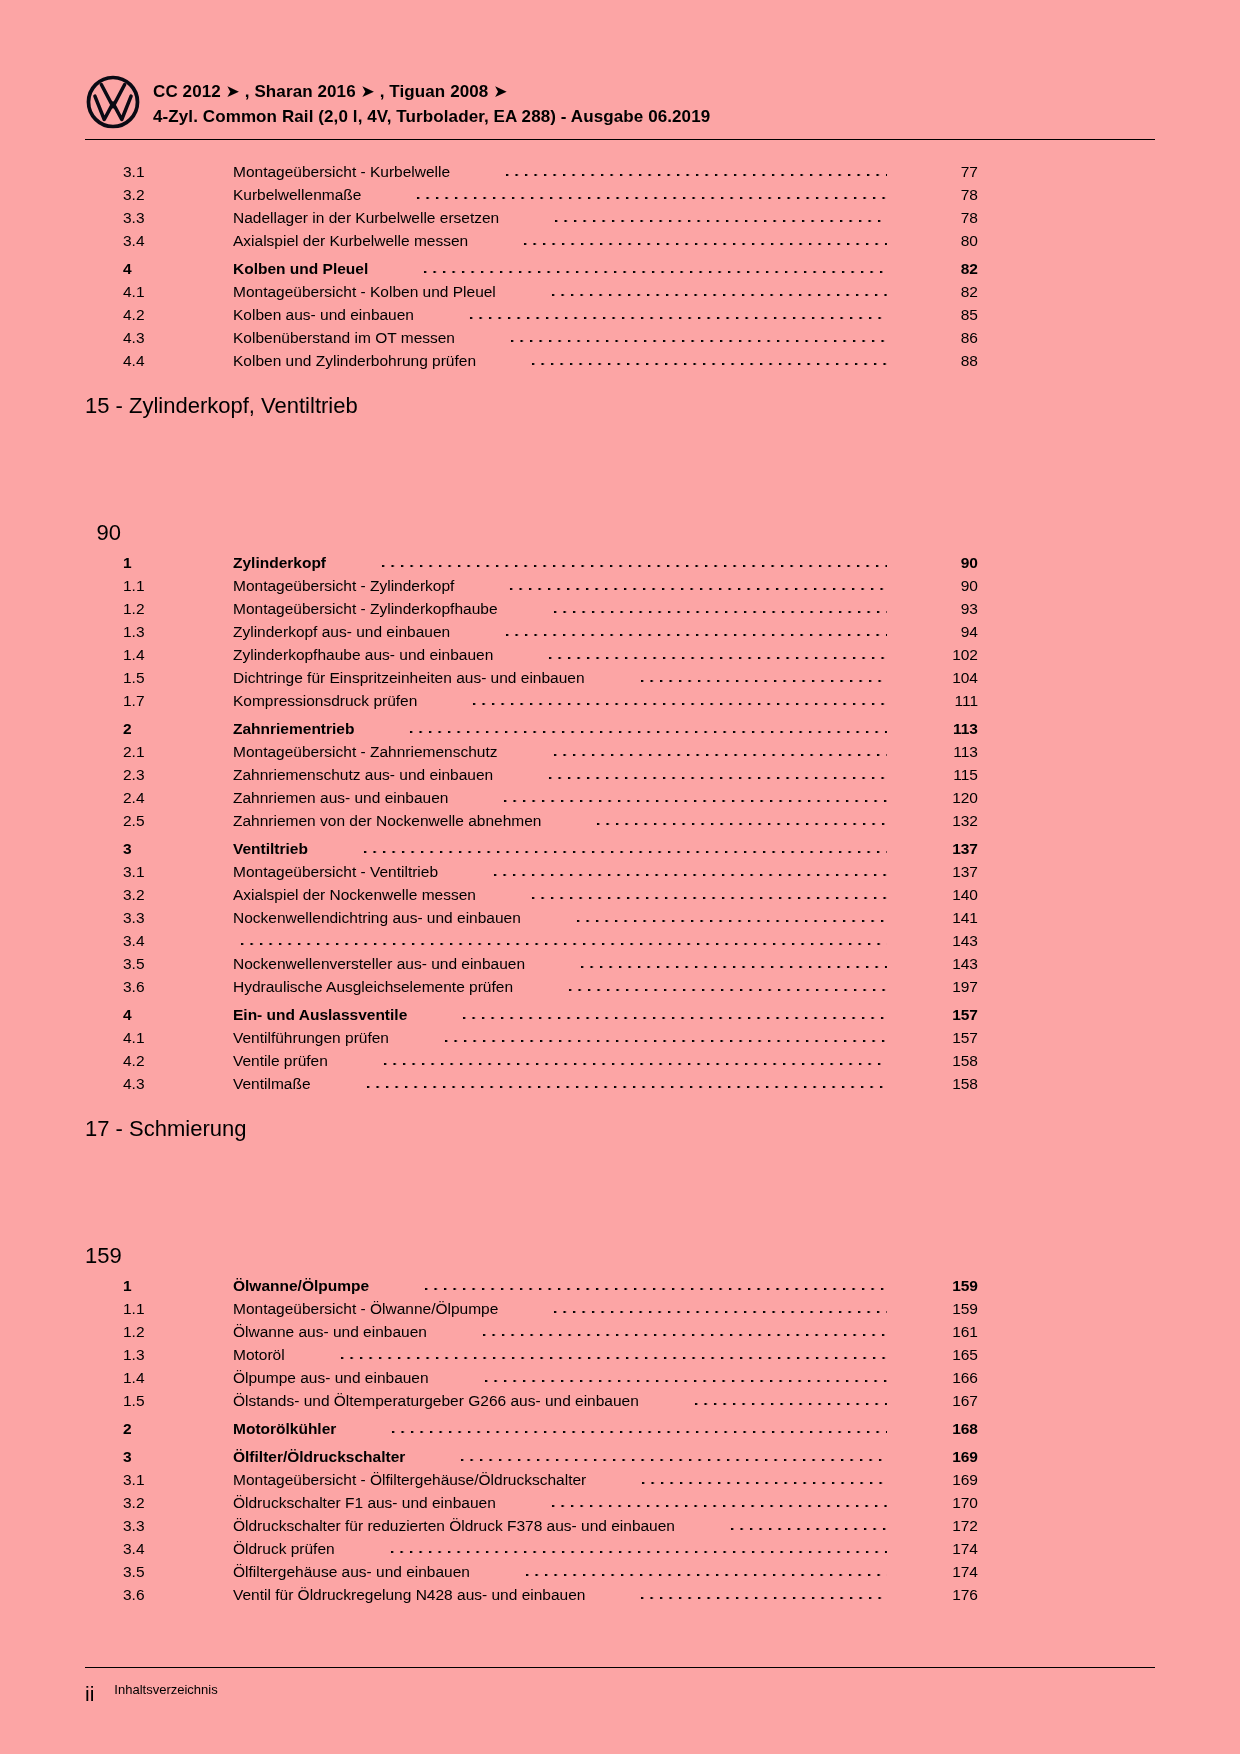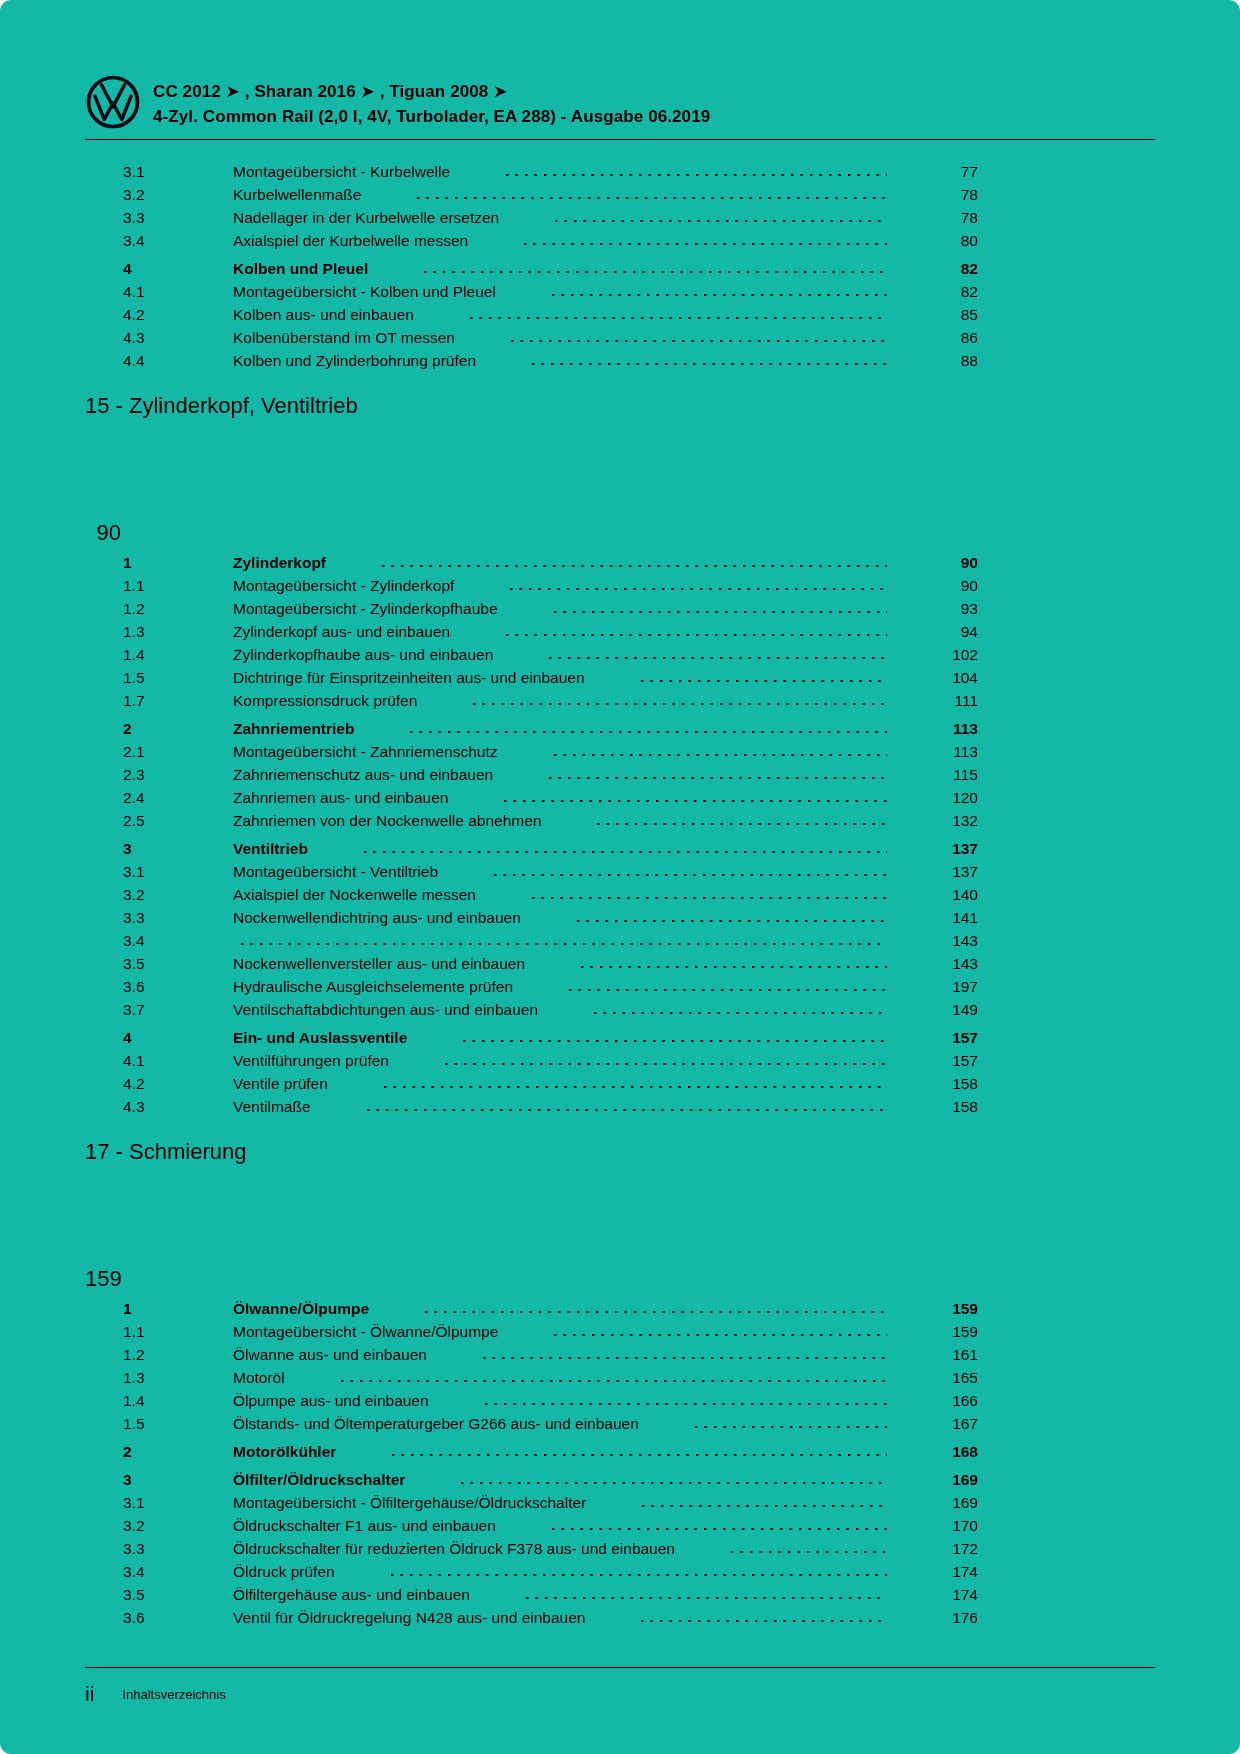--- a/index.html
+++ b/index.html
@@ -8,22 +8,21 @@
     font-family: "Liberation Sans", "DejaVu Sans", sans-serif;
     color: #000;
     width: 1240px;
   }
   .page {
     width: 1240px;
     height: 1754px;
     padding: 74px 85px 48px 85px;
     display: flex;
     flex-direction: column;
-    background: #14b8a6;
-    border-radius: 11px;
+    background: #fca5a5;
   }
   
   .doc-header {
     display: flex;
     align-items: flex-start;
     gap: 12px;
   }
   .logo {
     width: 56px;
     height: 56px;
@@ -91,22 +90,21 @@
   .level-chapter .toc-leader { margin-bottom: 6px; }
   
   .doc-footer { margin-top: auto; }
   .footer-rule {
     border: none;
     border-top: 1.5px solid #000;
   }
   .footer-line {
     margin-top: 14px;
     display: flex;
-    align-items: center;
-    gap: 8px;
+    align-items: flex-start;
   }
   .footer-page-num {
     font-size: 21px;
     line-height: 24px;
   }
   .footer-label {
     font-size: 13px;
     margin-left: 20px;
   }
 </style>
@@ -298,26 +296,20 @@
     <span class="toc-title">Nockenwellenversteller aus- und einbauen</span>
     <span class="toc-leader"></span>
     <span class="toc-page">143</span>
   </div>
       <div class="toc-row level-item">
     <span class="toc-num">3.6</span>
     <span class="toc-title">Hydraulische Ausgleichselemente prüfen</span>
     <span class="toc-leader"></span>
     <span class="toc-page">197</span>
   </div>
-      <div class="toc-row level-item">
-    <span class="toc-num">3.7</span>
-    <span class="toc-title">Ventilschaftabdichtungen aus- und einbauen</span>
-    <span class="toc-leader"></span>
-    <span class="toc-page">149</span>
-  </div>
       <div class="toc-row level-section">
     <span class="toc-num">4</span>
     <span class="toc-title">Ein- und Auslassventile</span>
     <span class="toc-leader"></span>
     <span class="toc-page">157</span>
   </div>
       <div class="toc-row level-item">
     <span class="toc-num">4.1</span>
     <span class="toc-title">Ventilführungen prüfen</span>
     <span class="toc-leader"></span>

